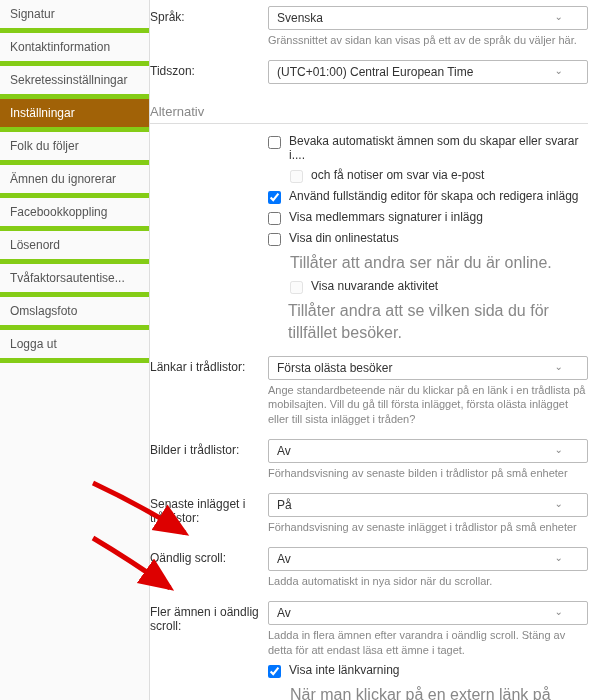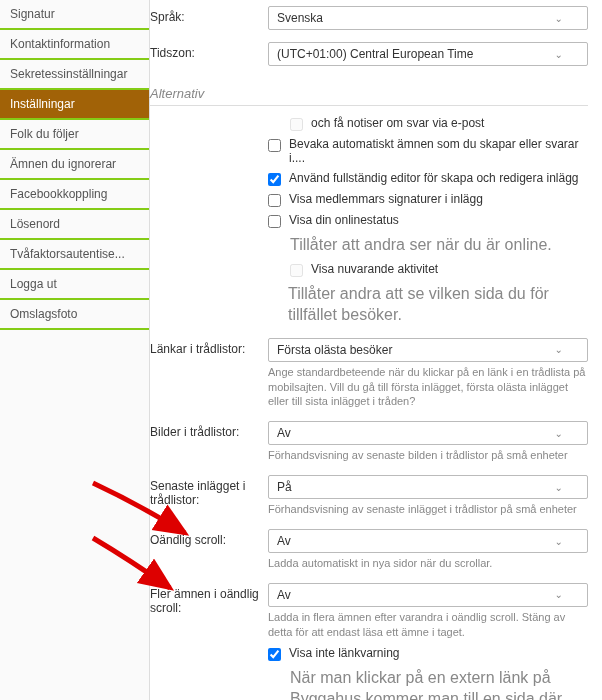--- a/index.html
+++ b/index.html
@@ -1,28 +1,28 @@
 <!DOCTYPE html>
 <html><head>
 <meta charset="utf-8">
 <style>
   * { box-sizing: border-box; margin: 0; padding: 0; }
   body { font-family: Arial, Helvetica, sans-serif; font-size: 12px; color: #333; background: #fff; width: 602px; }
   .container { display: flex; }
   .sidebar { width: 150px; border-right: 1px solid #ddd; background: #fafafa; }
-  .sidebar-item { padding: 7px 10px; font-size: 12px; color: #555; cursor: pointer; border-bottom: 2px solid #84cc16; }
+  .sidebar-item { padding: 7px 10px; font-size: 12px; color: #555; cursor: pointer; border-bottom: 5px solid #84cc16; }
   .sidebar-item.active { background: #a16207; color: #fff; }
   .main { flex: 1; padding: 0 14px 20px 0; }
   .field-row { display: flex; margin-bottom: 6px; padding-top: 6px; }
   .field-label { width: 118px; text-align: left; padding-right: 8px; font-size: 12px; color: #333; padding-top: 4px; }
   .field-body { flex: 1; }
-  .select { width: 100%; border: 1px solid #bbb; padding: 4px 24px 4px 8px; font-size: 12px; background: #fff; position: relative; border-radius: 2px; display: flex; justify-content: space-between; align-items: center; cursor: pointer; }
+  .select { width: 100%; border: 1px solid #bbb; padding: 4px 24px 4px 8px; font-size: 12px; background: #fff; position: relative; border-radius: 2px; display: flex; justify-content: space-between; align-items: flex-start; cursor: pointer; }
   .select-chevron { font-size: 10px; color: #888; }
   .hint { font-size: 11px; color: #888; margin-top: 3px; line-height: 1.35; }
-  .section-heading { font-size: 13px; color: #888; border-bottom: 1px solid #ddd; padding: 6px 0 4px 0; margin: 14px 0 10px 0; font-style: italic; }
+  .section-heading { font-size: 13px; color: #888; border-bottom: 1px solid #ddd; padding: 6px 0 4px 0; margin: 14px 0 10px 0; }
   .checkbox-row { display: flex; align-items: flex-start; margin: 6px 0; }
   .checkbox-row input[type=checkbox] { margin-right: 8px; margin-top: 2px; flex-shrink: 0; }
   .checkbox-row .cb-label { font-size: 12px; color: #333; }
   .checkbox-row.nested { margin-left: 22px; }
   .checkbox-row.disabled input { opacity: 0.6; }
   .sub-hint { font-size: 16px; color: #888; margin: 2px 0 6px 22px; line-height: 1.35; }
   .options-body { padding-left: 118px; }
   .arrow { position: absolute; }
   .arrow svg { display: block; }
 </style>
@@ -33,56 +33,57 @@
   <div class="sidebar">
     <div class="sidebar-item">Signatur</div>
     <div class="sidebar-item">Kontaktinformation</div>
     <div class="sidebar-item">Sekretessinställningar</div>
     <div class="sidebar-item active">Inställningar</div>
     <div class="sidebar-item">Folk du följer</div>
     <div class="sidebar-item">Ämnen du ignorerar</div>
     <div class="sidebar-item">Facebookkoppling</div>
     <div class="sidebar-item">Lösenord</div>
     <div class="sidebar-item">Tvåfaktorsautentise...</div>
+    <div class="sidebar-item">Omslagsfoto</div>
     <div class="sidebar-item">Logga ut</div>
-    <div class="sidebar-item">Omslagsfoto</div>
   </div>
 
   <div class="main" style="position:relative;">
 
     <div class="field-row">
       <div class="field-label">Språk:</div>
       <div class="field-body">
         <div class="select">
           <span>Svenska</span>
           <span class="select-chevron">⌄</span>
         </div>
+        <div class="hint">Gränssnittet av sidan kan visas på ett av de språk du väljer här.</div>
       </div>
     </div>
 
     <div class="field-row">
       <div class="field-label">Tidszon:</div>
       <div class="field-body">
         <div class="select">
           <span>(UTC+01:00) Central European Time</span>
           <span class="select-chevron">⌄</span>
         </div>
       </div>
     </div>
 
     <div class="section-heading">Alternativ</div>
 
     <div class="options-body">
+      <div class="checkbox-row">
+        <input type="checkbox" style="">
+        <span class="cb-label">Bevaka automatiskt ämnen som du skapar eller svarar i....</span>
+      </div>
       <div class="checkbox-row nested disabled">
         <input type="checkbox" disabled="" style="">
         <span class="cb-label">och få notiser om svar via e-post</span>
-      </div>
-      <div class="checkbox-row">
-        <input type="checkbox" style="">
-        <span class="cb-label">Bevaka automatiskt ämnen som du skapar eller svarar i....</span>
       </div>
       <div class="checkbox-row">
         <input type="checkbox" checked="" style="">
         <span class="cb-label">Använd fullständig editor för skapa och redigera inlägg</span>
       </div>
       <div class="checkbox-row">
         <input type="checkbox" style="">
         <span class="cb-label">Visa medlemmars signaturer i inlägg</span>
       </div>
       <div class="checkbox-row">

